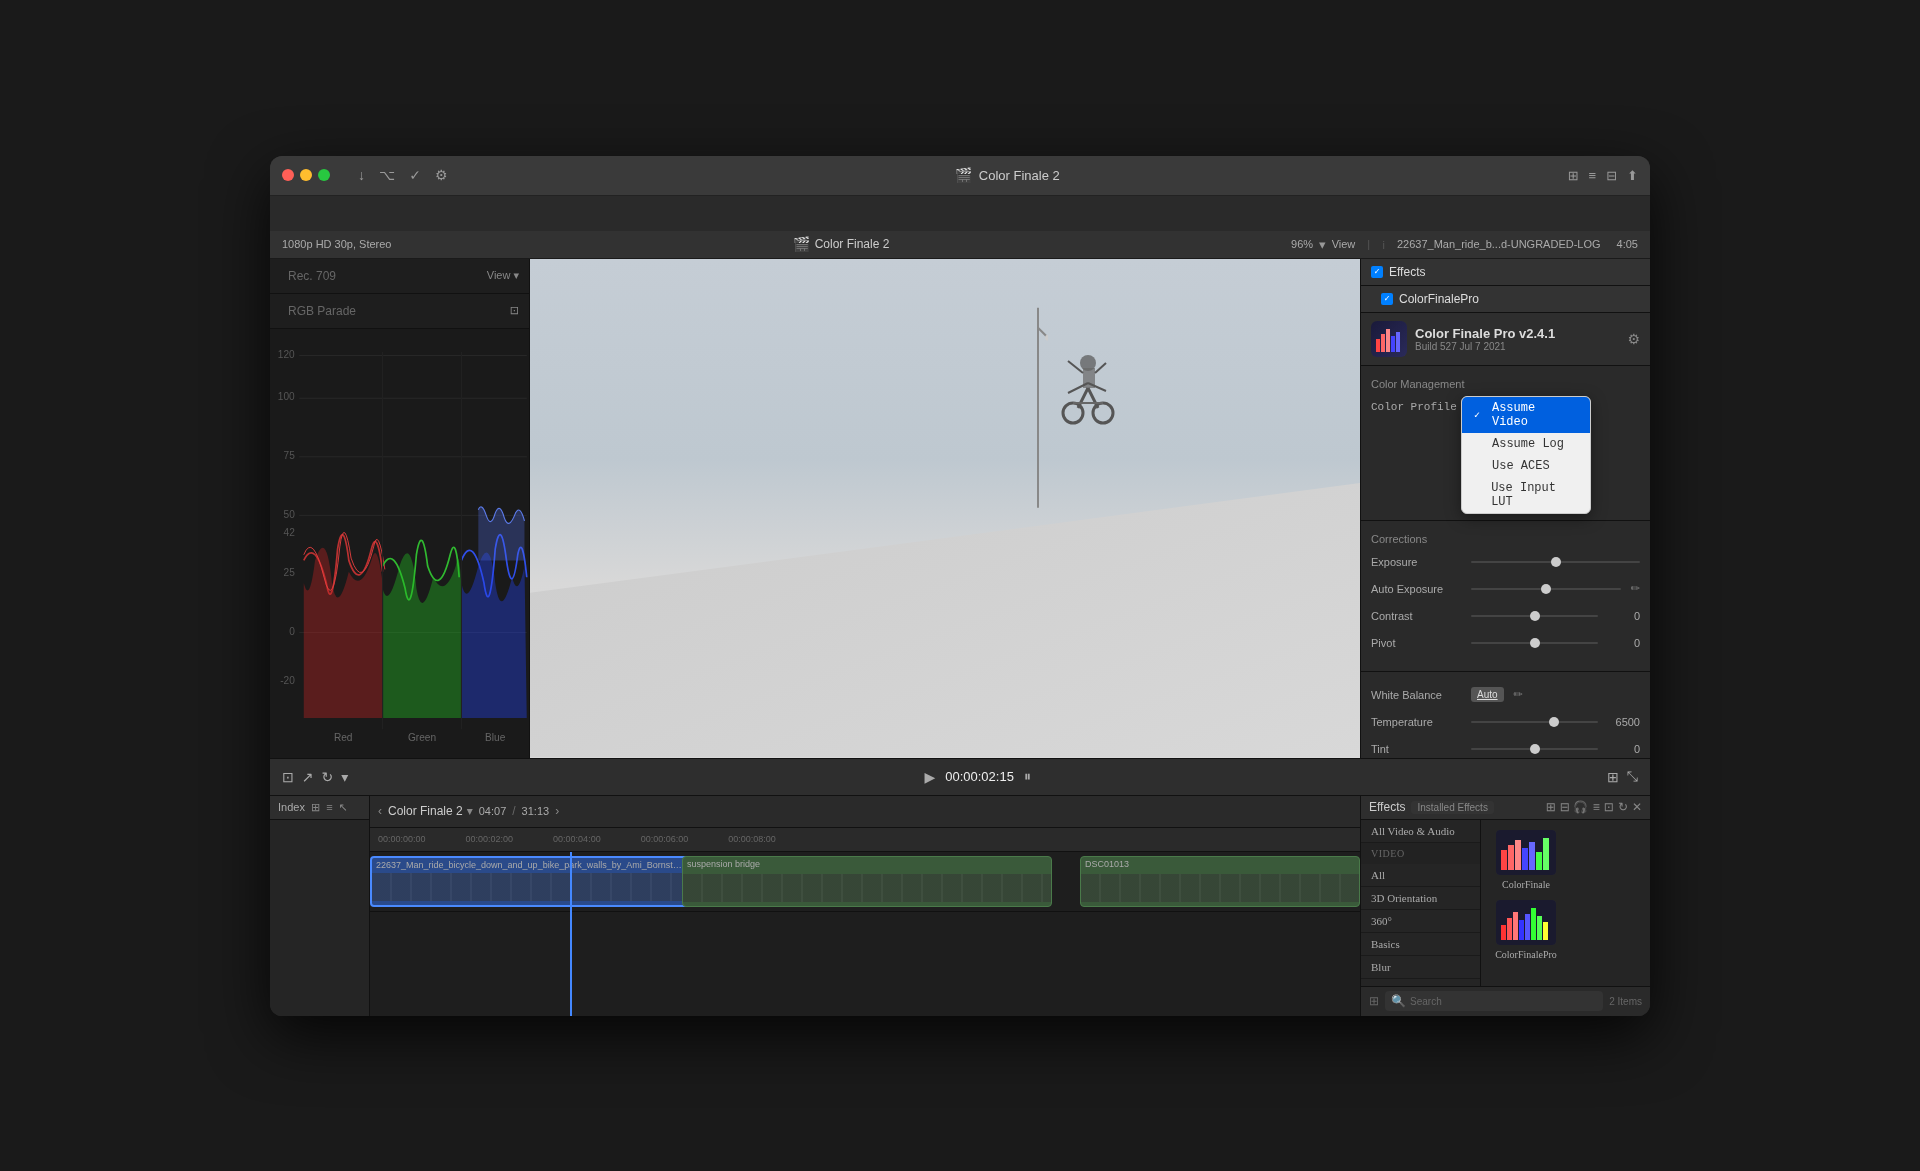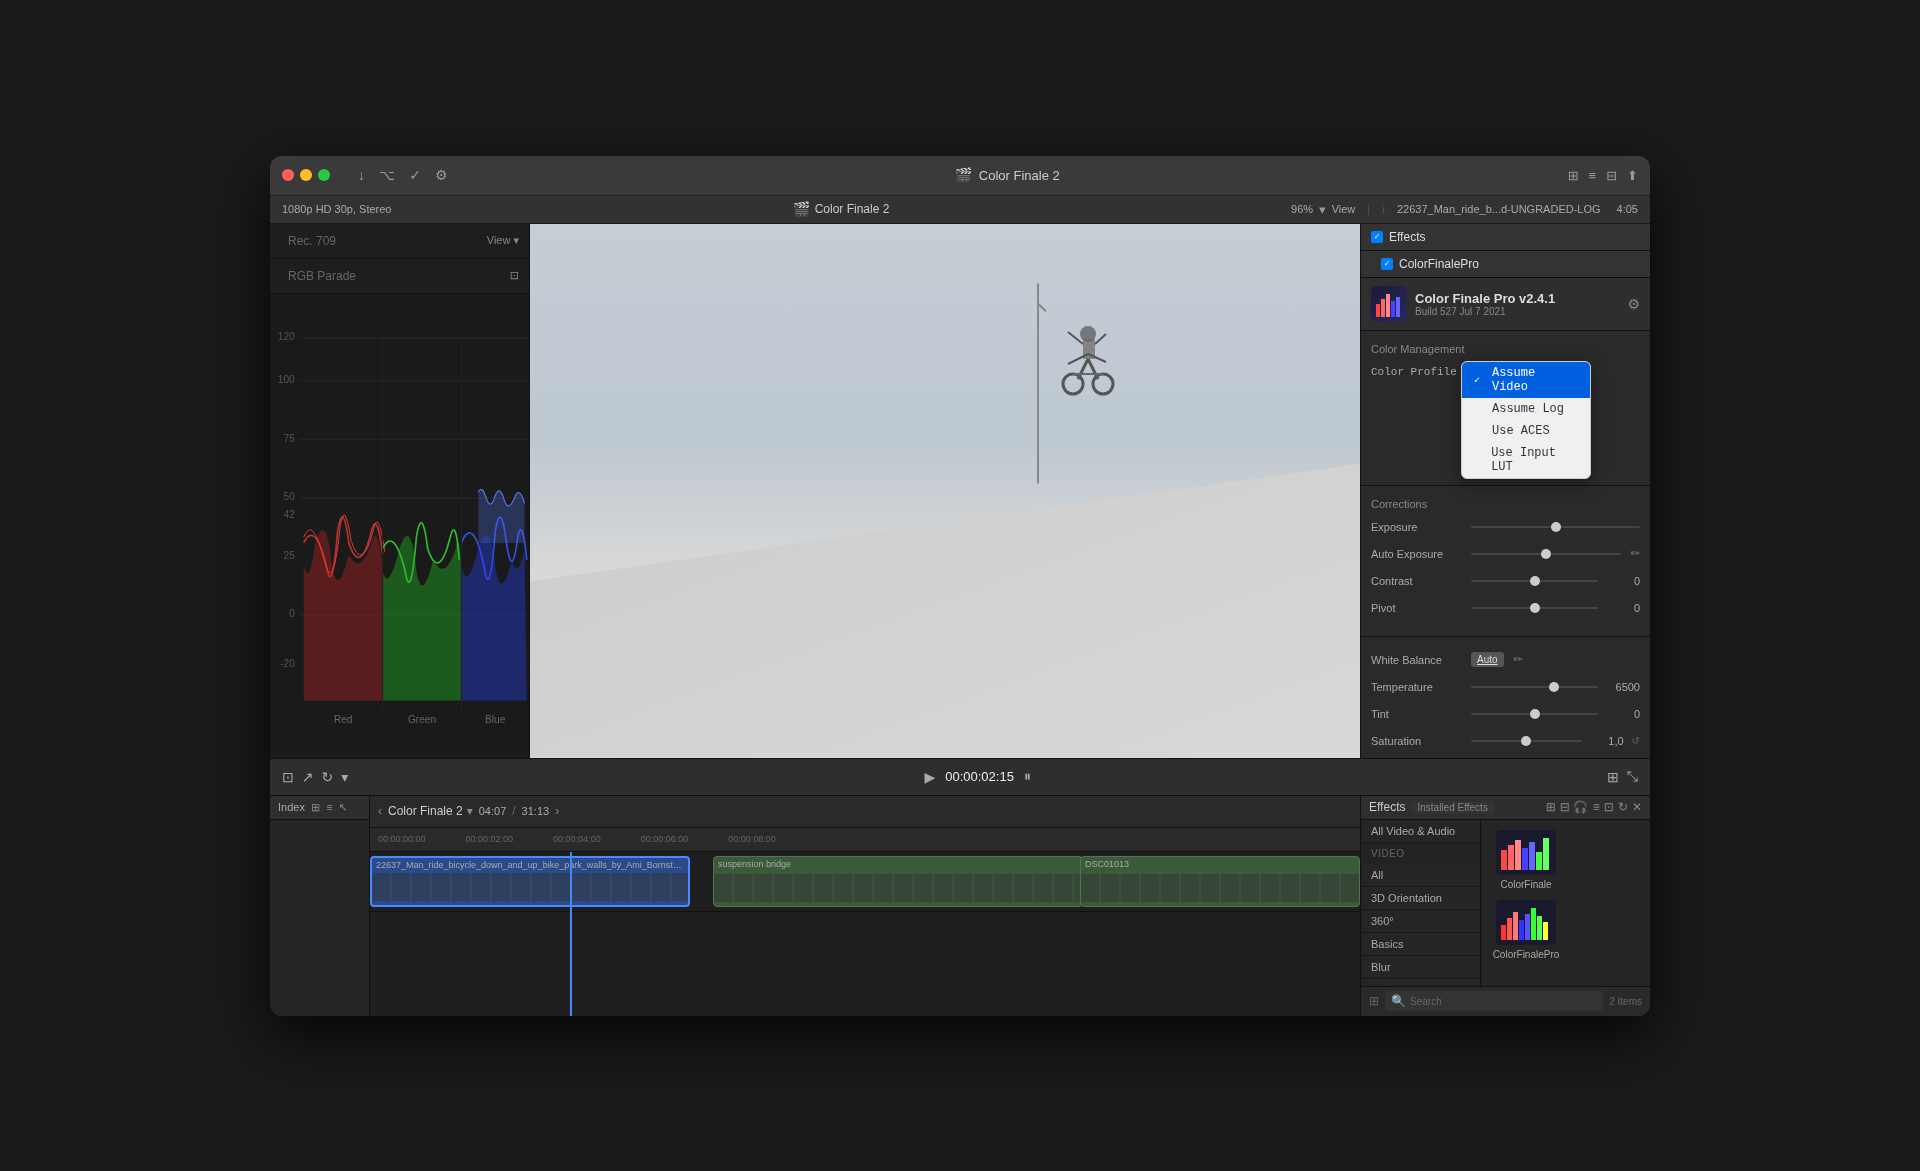--- a/index.html
+++ b/index.html
@@ -74,20 +74,21 @@
       background: #323232;
       height: 28px;
       display: flex;
       align-items: center;
       padding: 0 12px;
       gap: 10px;
       flex-shrink: 0;
       border-bottom: 1px solid #1a1a1a;
       font-size: 11px;
       color: #aaa;
+      margin-top: 35px;
     }
     .info-bar-left { display: flex; align-items: center; gap: 6px; }
     .info-bar-center { flex: 1; display: flex; justify-content: center; align-items: center; gap: 4px; font-size: 12px; color: #ccc; }
     .info-bar-right { display: flex; align-items: center; gap: 6px; font-size: 11px; color: #aaa; }
     .film-icon { font-size: 14px; }
 
     
     .main-content {
       display: flex;
       flex: 1;
@@ -394,21 +395,21 @@
     .clip-main {
       left: 0;
       width: 320px;
       background: #2a4a8a;
       border: 1px solid #3a5aaa;
     }
     .clip-selected {
       border: 2px solid #4a8aff;
     }
     .clip-middle {
-      left: 343px;
+      left: 312px;
       width: 370px;
       background: #3a5a3a;
       border: 1px solid #4a7a4a;
     }
     .clip-right {
       left: 710px;
       width: 280px;
       background: #3a5a3a;
       border: 1px solid #4a7a4a;
     }
@@ -461,20 +462,21 @@
 
     .effects-categories {
       width: 120px;
       border-right: 1px solid #111;
       overflow-y: auto;
     }
     .effects-content {
       display: flex;
       flex: 1;
       overflow: hidden;
+      font-family: Liberation Serif, serif;
     }
     .category-item {
       padding: 5px 10px;
       font-size: 11px;
       color: #aaa;
       cursor: pointer;
       border-bottom: 1px solid #1a1a1a;
     }
     .category-header {
       padding: 5px 10px;

